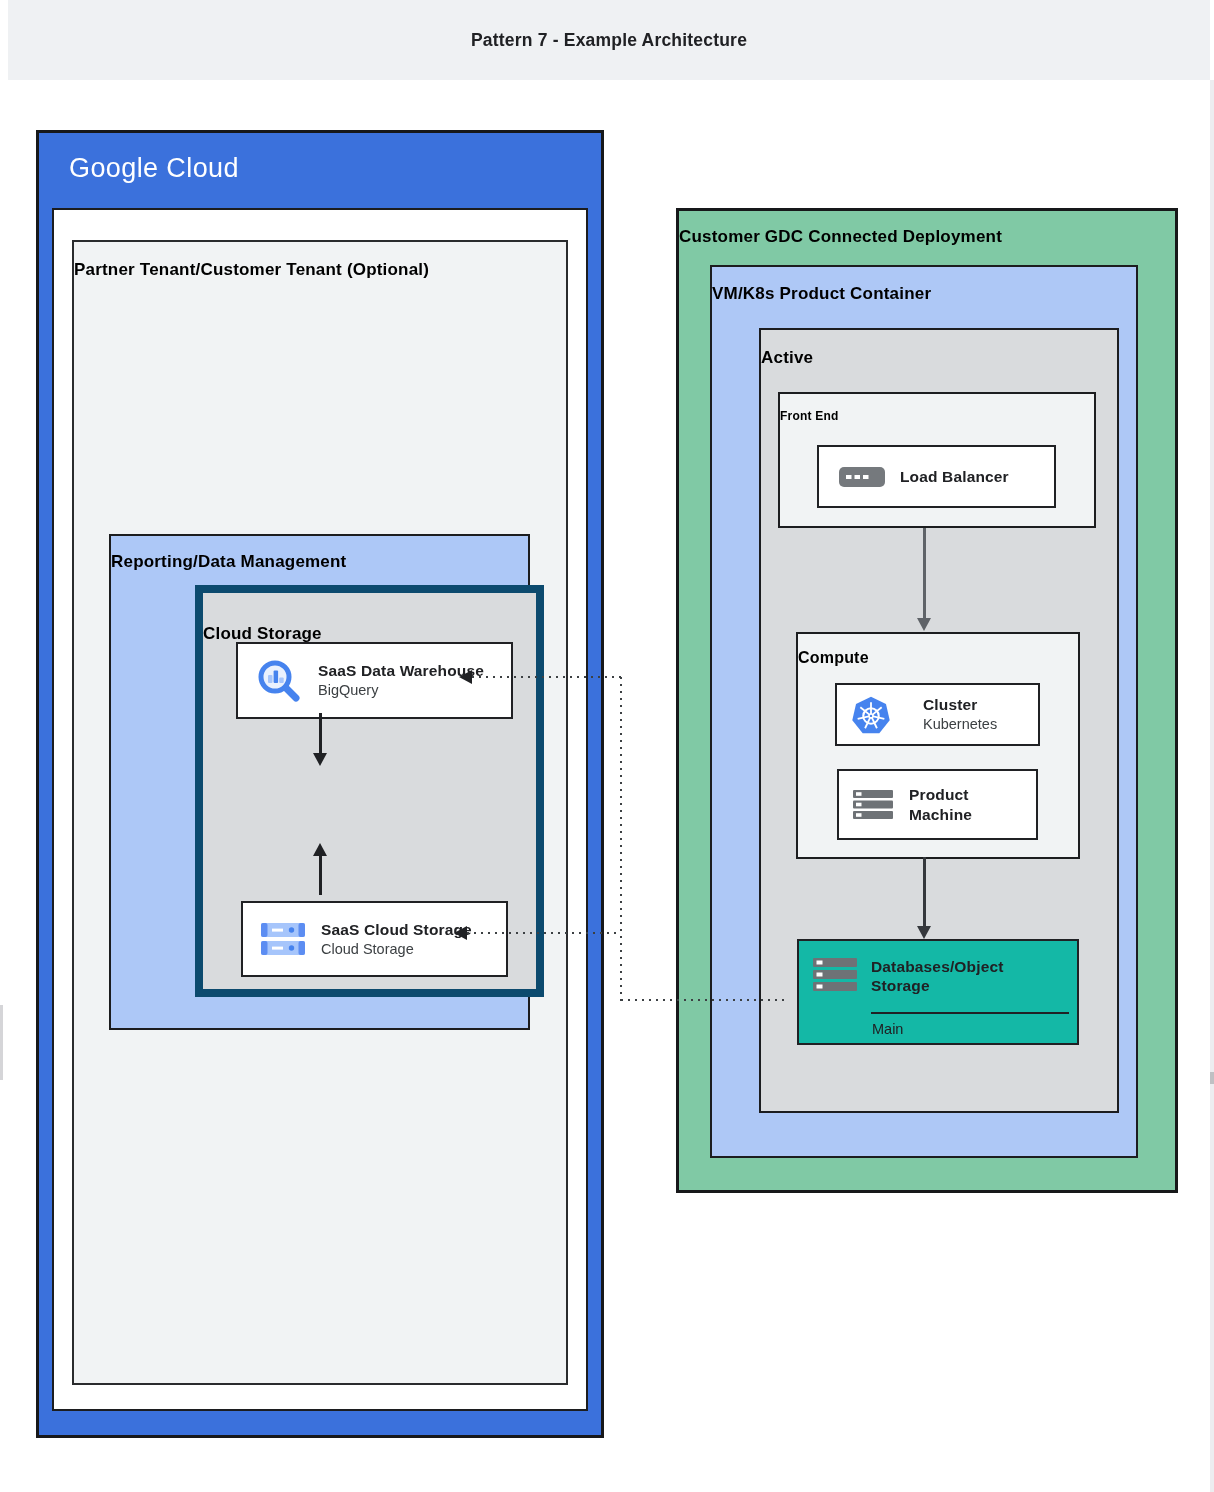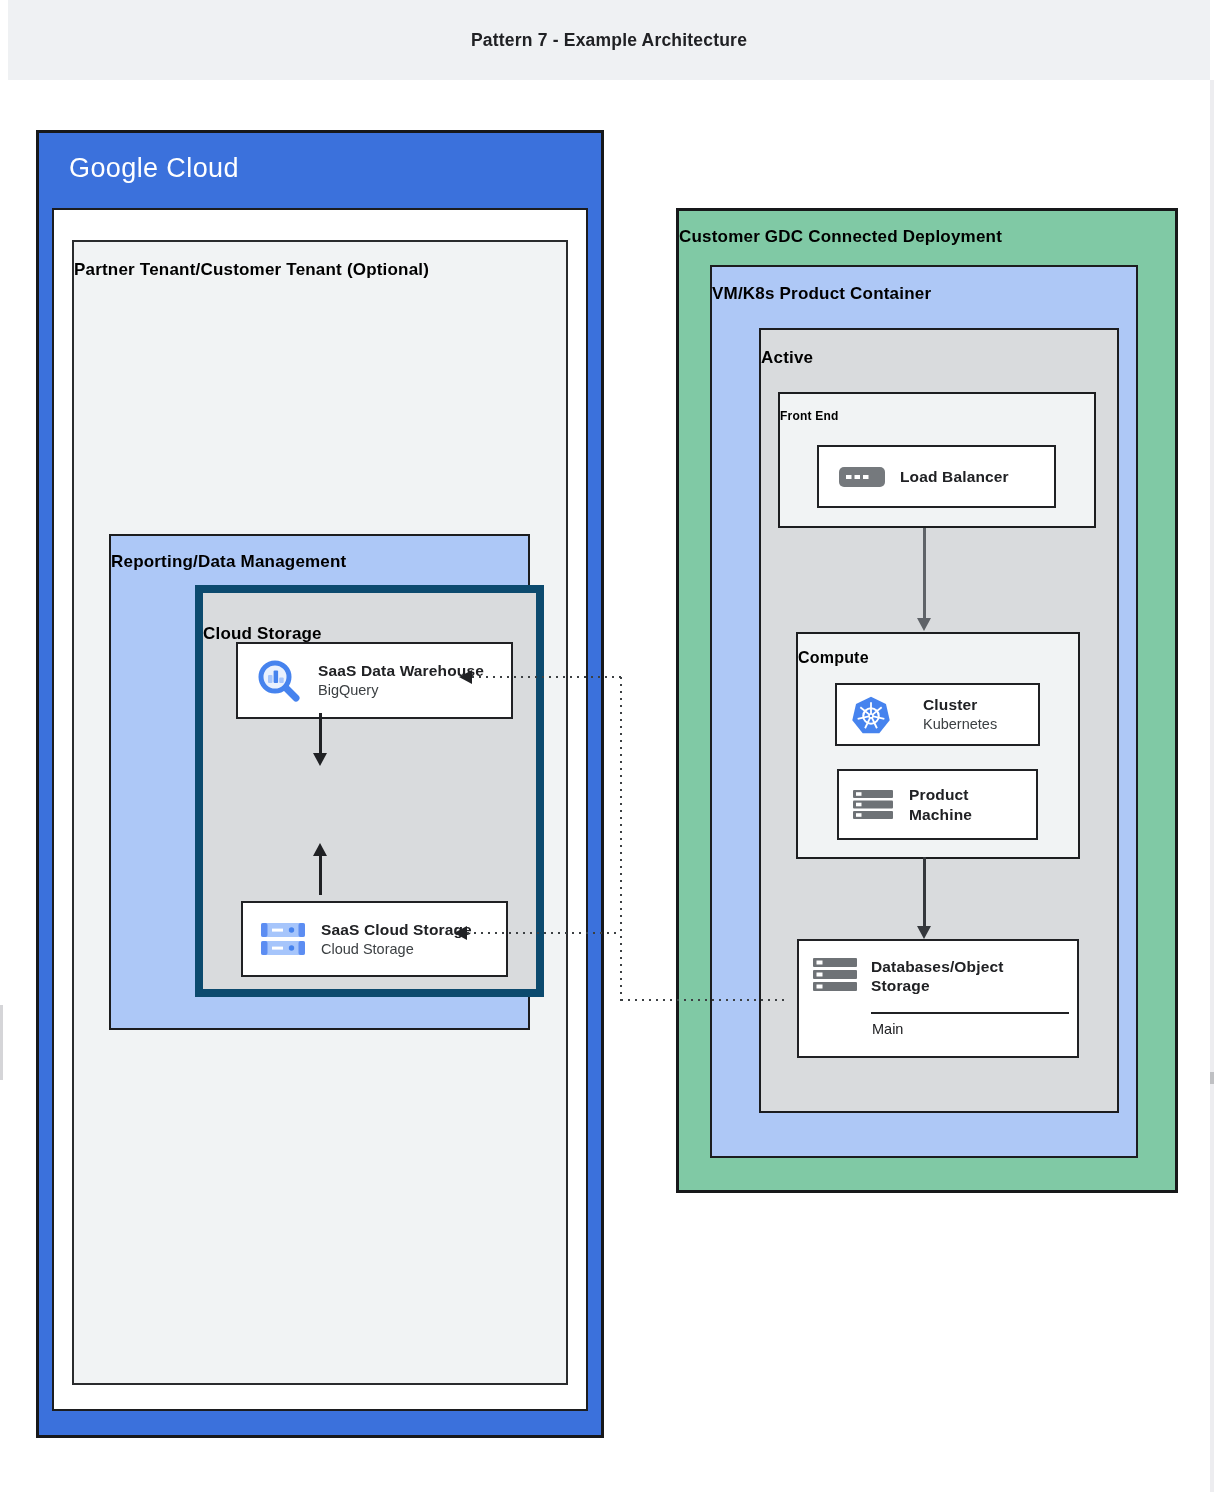--- a/index.html
+++ b/index.html
@@ -38,22 +38,22 @@
   .gdc-box{position:absolute;left:676px;top:208px;width:502px;height:985px;
            background:#80C9A5;border:3px solid #17181a;padding-top:16px;}
   .vmk8s-box{position:absolute;left:31px;top:54px;width:428px;height:893px;
              background:#aec8f6;border:2px solid #1c1d1f;padding-top:17px;}
   .active-box{position:absolute;left:47px;top:61px;width:360px;height:785px;
               background:#d9dbdd;border:2px solid #1c1d1f;padding-top:18px;}
   .frontend-box{position:absolute;left:17px;top:62px;width:318px;height:136px;
                 background:#f1f3f4;border:2px solid #1c1d1f;padding-top:15px;}
   .compute-box{position:absolute;left:35px;top:302px;width:284px;height:227px;
                background:#f1f3f4;border:2px solid #1c1d1f;padding-top:15px;}
-  .db-card{position:absolute;left:36px;top:609px;width:282px;height:119px;
-           background:#ffffff;border:2px solid #202124;padding-left:43px;}
+  .db-card{position:absolute;left:36px;top:609px;width:282px;height:106px;
+           background:#14b8a6;border:2px solid #202124;padding-left:43px;}
   .db-divider{position:absolute;left:72px;top:71px;width:198px;height:2px;background:#202124;}
   .db-main{position:absolute;left:73px;top:80px;font-size:14.5px;color:#202124;}
 
   
   .aline{position:absolute;width:2.5px;}
   .tri-down{position:absolute;width:0;height:0;border-left:7px solid transparent;
             border-right:7px solid transparent;border-top:13px solid #202124;}
   .tri-up{position:absolute;width:0;height:0;border-left:7px solid transparent;
           border-right:7px solid transparent;border-bottom:13px solid #202124;}
   .tri-left{position:absolute;width:0;height:0;border-top:7px solid transparent;

